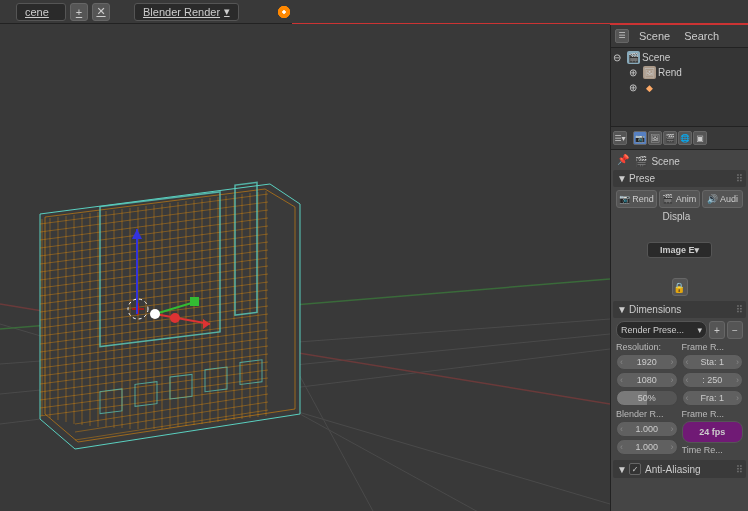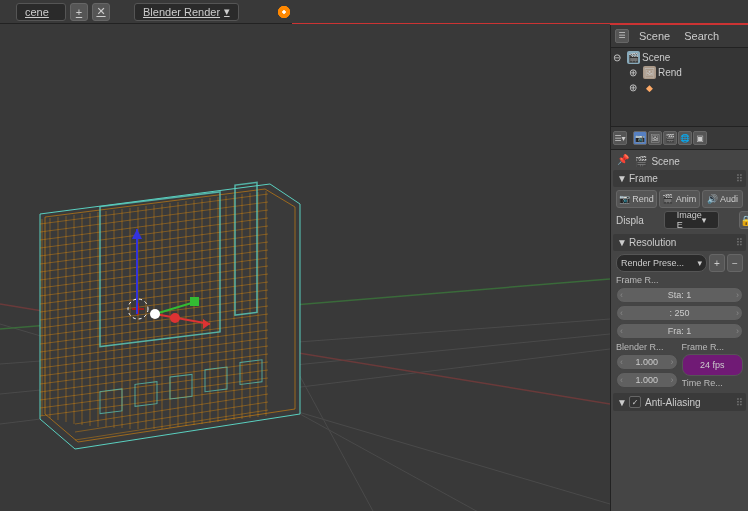--- a/index.html
+++ b/index.html
@@ -35,23 +35,23 @@
   .pin-icon { width: 14px; height: 14px; cursor: pointer; }
   
   .panel { margin-bottom: 2px; }
   .panel-header { background: #3a3a3a; padding: 3px 4px; display: flex; align-items: center; gap: 4px; font-size: 10px; cursor: pointer; border-radius: 2px; }
   .panel-header .tri { width: 8px; }
   .panel-grip { margin-left: auto; color: #777; letter-spacing: -1px; }
   .panel-body { padding: 3px; display: flex; flex-direction: column; gap: 3px; }
   
   .btn-row { display: flex; gap: 2px; }
   .action-btn { flex: 1; background: #555; border: 1px solid #666; border-radius: 3px; padding: 2px 2px; font-size: 9px; display: flex; align-items: center; justify-content: center; gap: 2px; cursor: pointer; height: 18px; overflow: hidden; white-space: nowrap; }
-  .label-field-row { display: flex; align-items: center; gap: 20px; font-size: 10px; }
+  .label-field-row { display: flex; align-items: center; gap: 20px; font-size: 10px; flex-direction: column; }
   .label-field-row .lbl { width: 34px; }
-  .dropdown-field { flex: 1; background: #2a2a2a; border: 1px solid #555; border-radius: 3px; padding: 2px 12px; font-size: 9px; display: flex; align-items: center; height: 18px; }
+  .dropdown-field { flex: 1; background: #2a2a2a; border: 1px solid #555; border-radius: 3px; padding: 2px 12px; font-size: 9px; display: flex; align-items: center; height: 18px; font-weight: bold; }
   
   .two-col { display: flex; gap: 4px; }
   .col { flex: 1; display: flex; flex-direction: column; gap: 2px; }
   .col-label { font-size: 9px; color: #bbb; white-space: nowrap; overflow: hidden; text-overflow: ellipsis; }
   .num-field { background: #606060; border: 1px solid #444; border-radius: 8px; padding: 1px 6px; font-size: 9px; text-align: center; height: 16px; display: flex; align-items: center; justify-content: center; cursor: pointer; position: relative; }
   .num-field::before { content: '‹'; position: absolute; left: 3px; color: #888; }
   .num-field::after { content: '›'; position: absolute; right: 3px; color: #888; }
   .pct-field { background: linear-gradient(to right, #7a7a7a 50%, #555 50%); border: 1px solid #444; border-radius: 8px; padding: 1px 6px; font-size: 9px; text-align: center; height: 16px; display: flex; align-items: center; justify-content: center; cursor: pointer; }
   
   .preset-row { display: flex; gap: 2px; align-items: center; }
@@ -229,21 +229,21 @@
     <div class="props-body">
       <div class="breadcrumb-row">
         <span class="pin-icon">📌</span>
         <span>🎬</span>
         <span>Scene</span>
       </div>
 
       <div class="panel">
         <div class="panel-header">
           <span class="tri">▼</span>
-          <span>Frame</span>
+          <span>Prese</span>
           <span class="panel-grip">⠿</span>
         </div>
         <div class="panel-body">
           <div class="btn-row">
             <span class="action-btn">
                 <span>📷</span>
                 <span>Rend</span>
               </span>
             <span class="action-btn">
                 <span>🎬</span>
@@ -261,33 +261,39 @@
                 <span style="margin-left:auto">▾</span>
               </span>
             <span class="mini-btn">🔒</span>
           </div>
         </div>
       </div>
 
       <div class="panel">
         <div class="panel-header">
           <span class="tri">▼</span>
-          <span>Resolution</span>
+          <span>Dimensions</span>
           <span class="panel-grip">⠿</span>
         </div>
         <div class="panel-body">
           <div class="preset-row">
             <span class="preset-dd">
                 <span>Render Prese...</span>
                 <span style="margin-left:auto">▾</span>
               </span>
             <span class="mini-btn">+</span>
             <span class="mini-btn">−</span>
           </div>
           <div class="two-col">
+            <div class="col">
+              <span class="col-label">Resolution:</span>
+              <span class="num-field">1920</span>
+              <span class="num-field">1080</span>
+              <span class="pct-field">50%</span>
+            </div>
             <div class="col">
               <span class="col-label">Frame R...</span>
               <span class="num-field">Sta: 1</span>
               <span class="num-field">: 250</span>
               <span class="num-field">Fra: 1</span>
             </div>
           </div>
           <div class="two-col">
             <div class="col">
               <span class="col-label">Blender R...</span>

